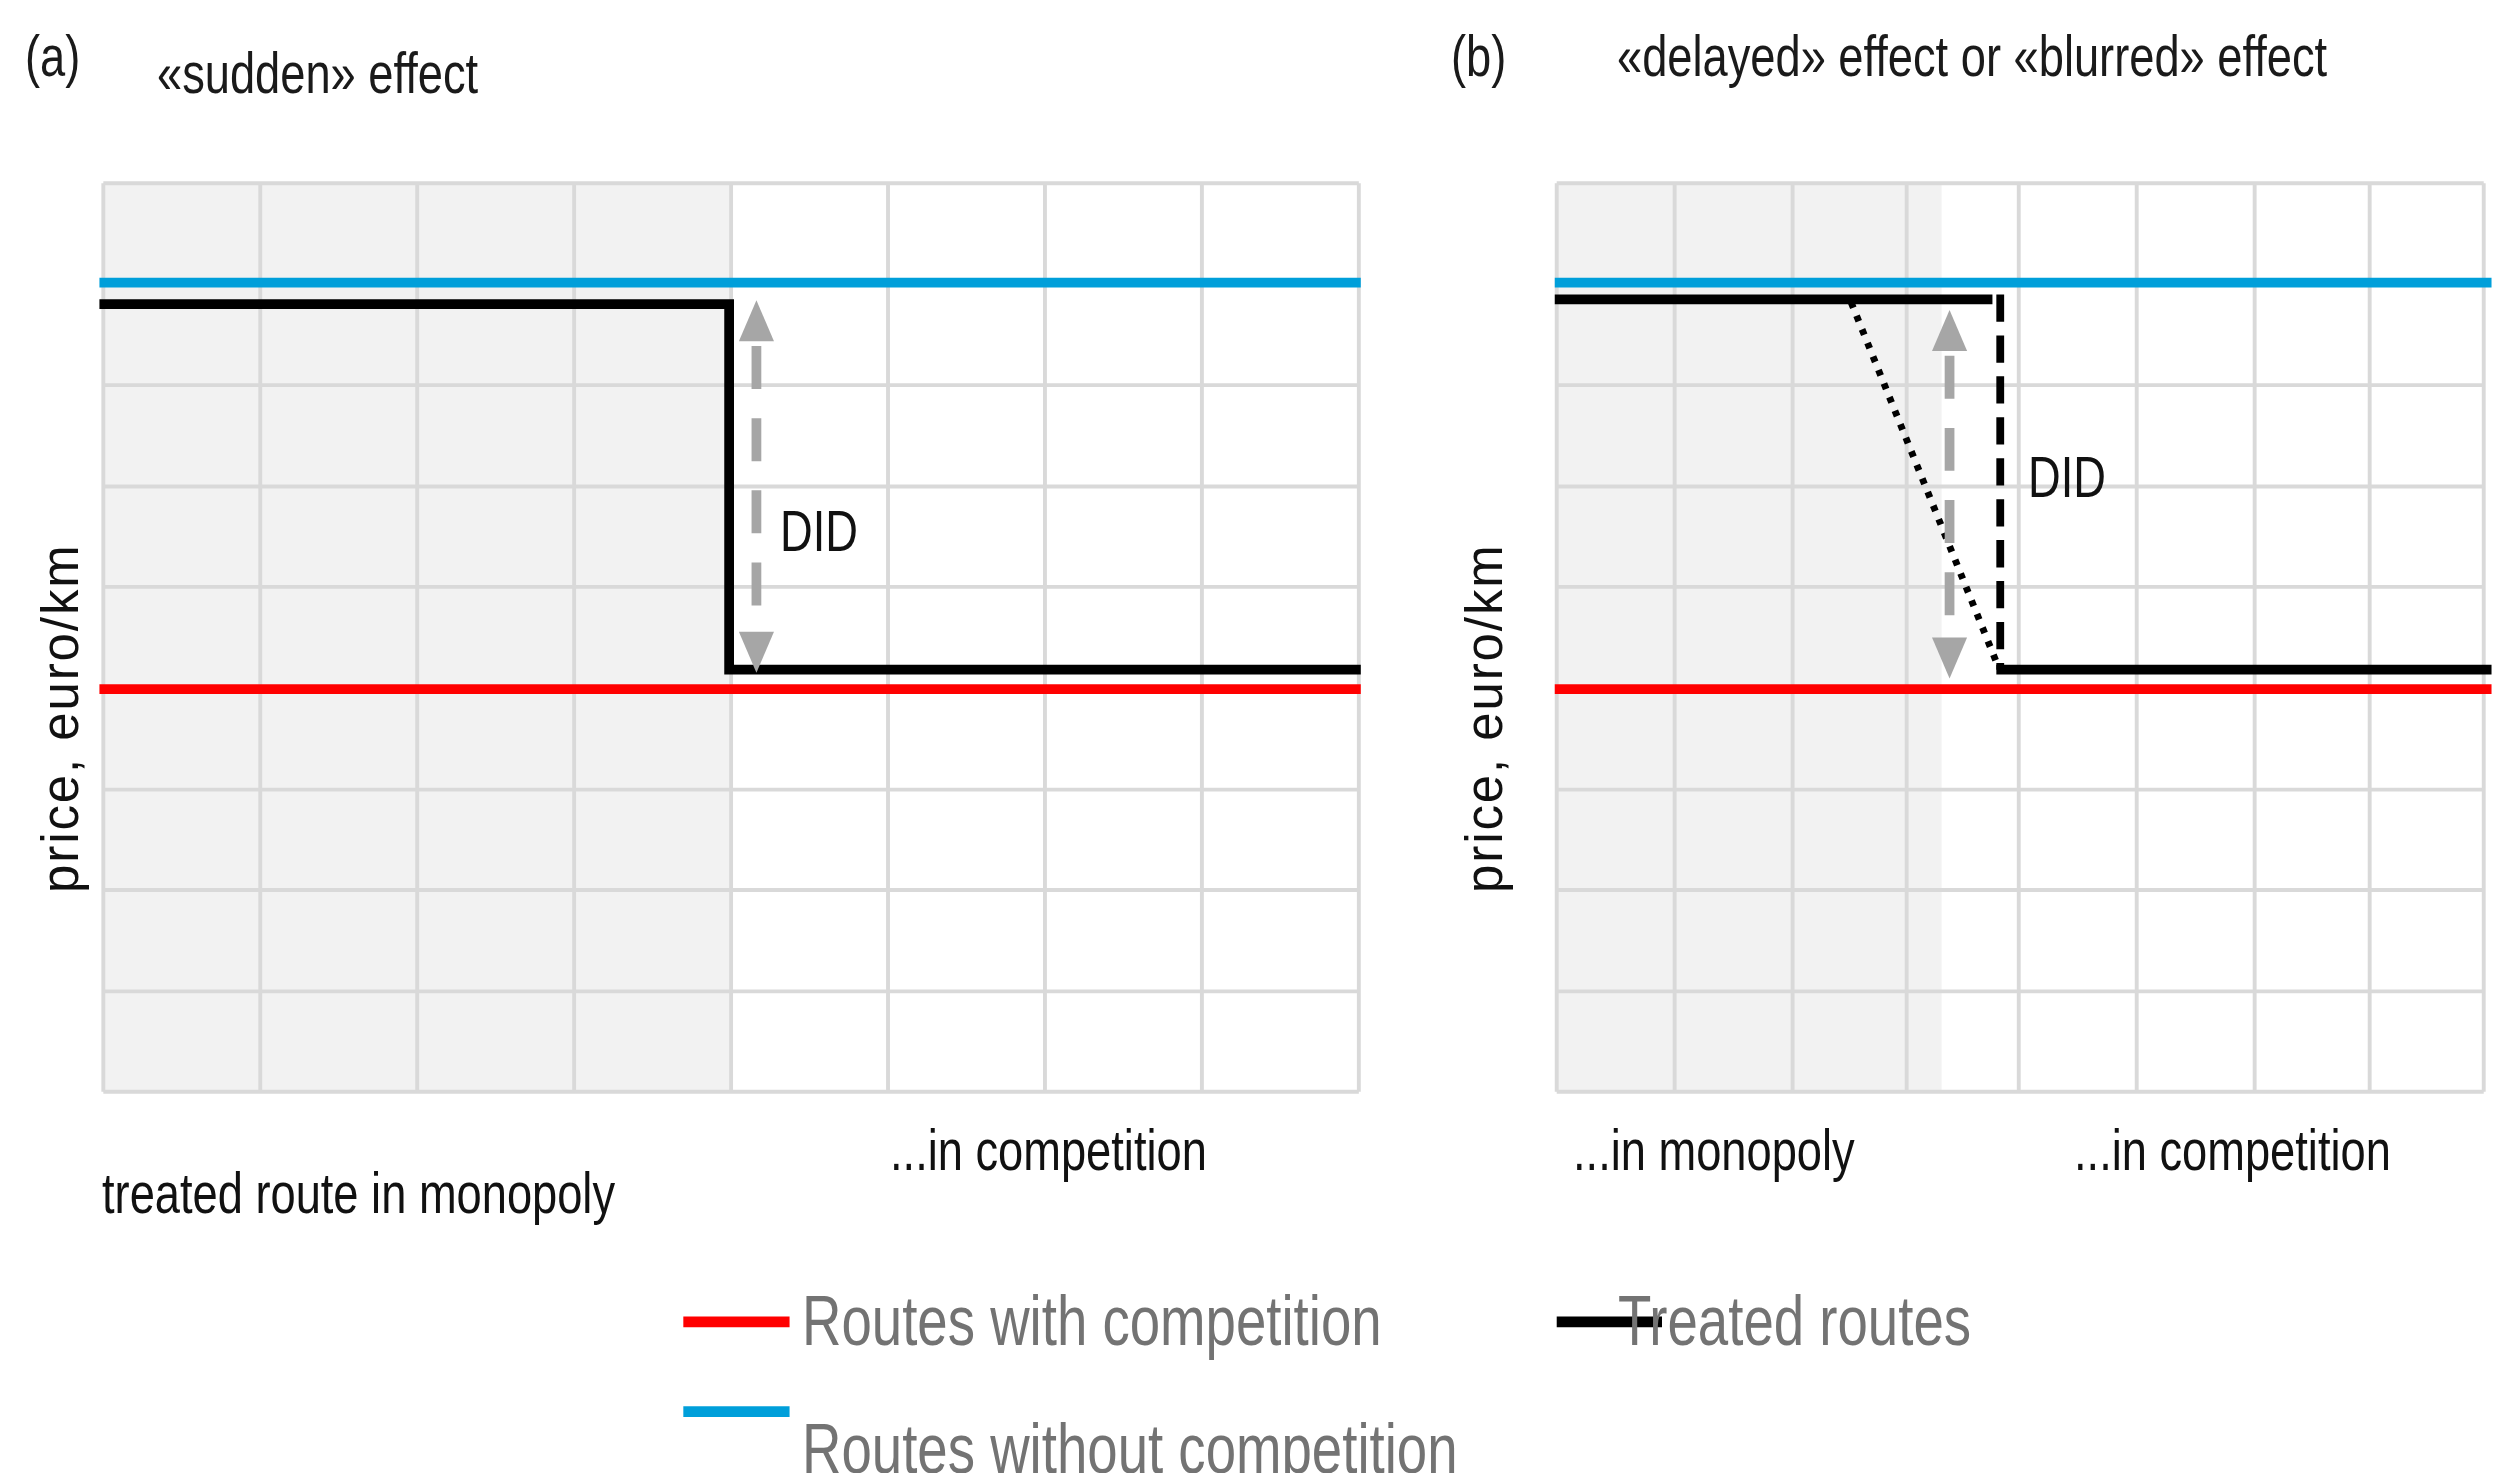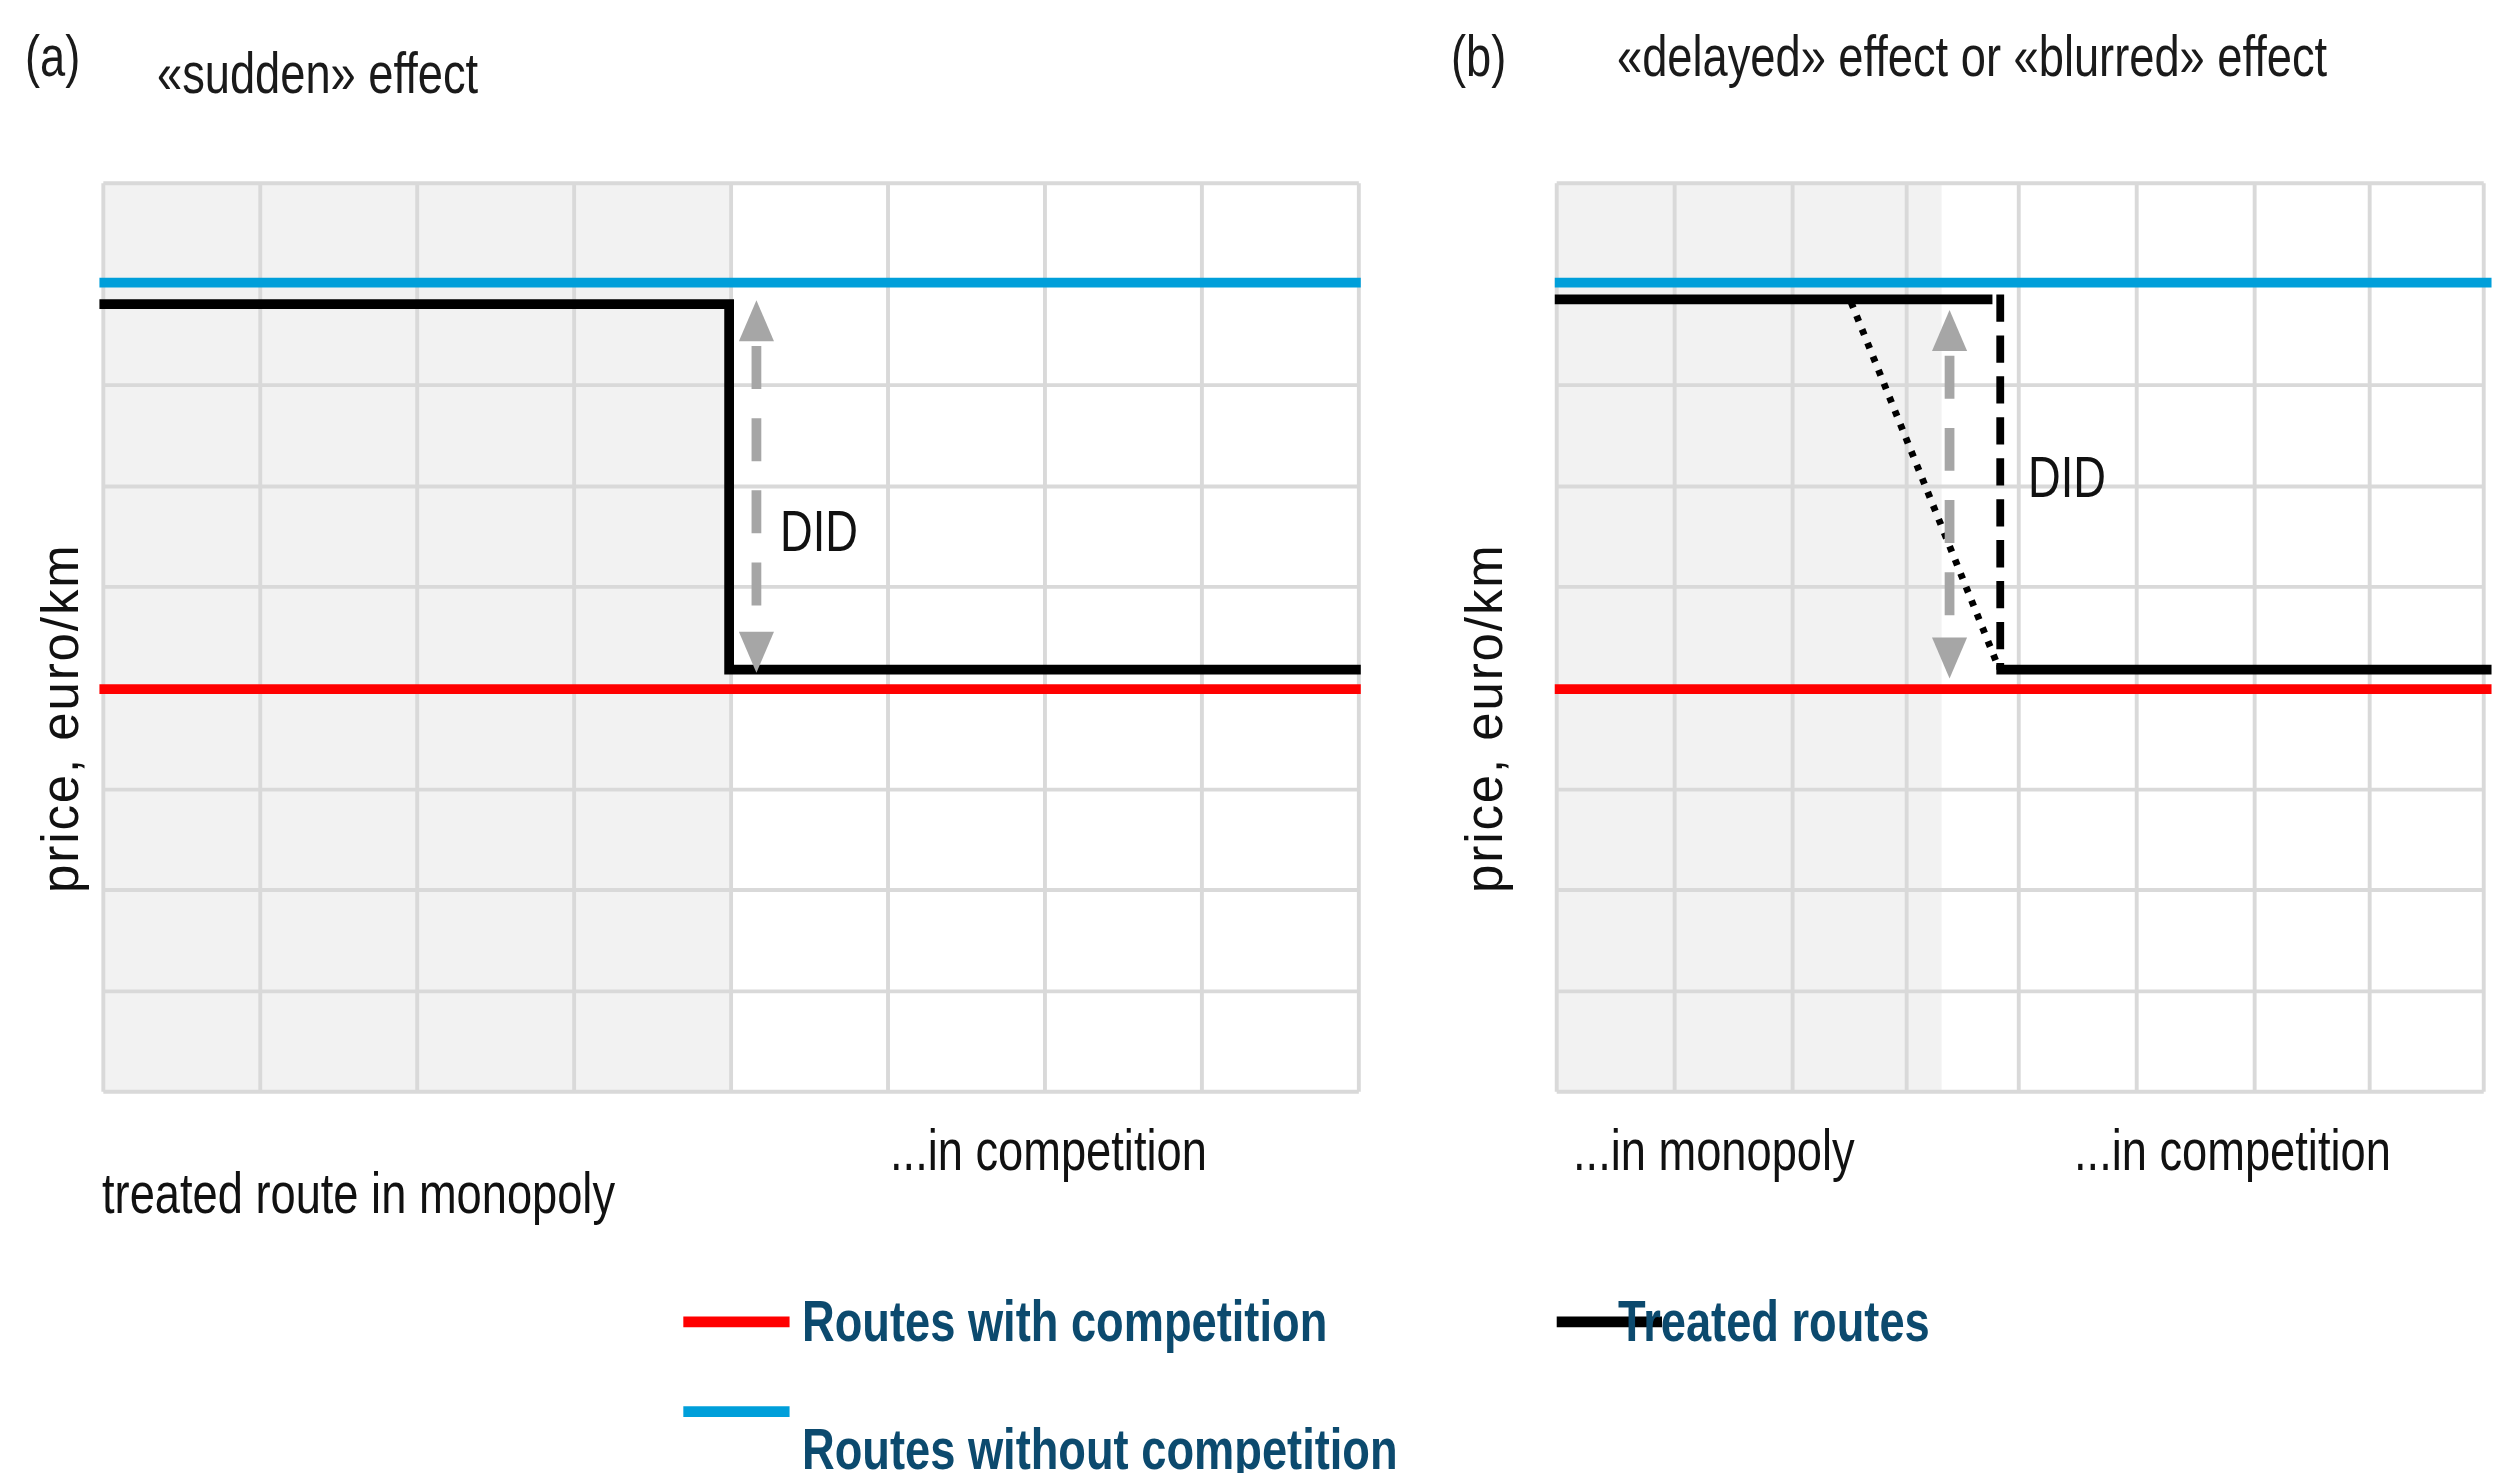--- a/index.html
+++ b/index.html
@@ -1,21 +1,21 @@
 <!DOCTYPE html>
 <html><head>
 <meta charset="utf-8">
 <style>
   html,body{margin:0;padding:0;background:#ffffff;}
   body{width:2512px;height:1473px;position:relative;overflow:hidden;font-family:"Liberation Sans",sans-serif;color:#111;}
   .abs{position:absolute;}
   .cond{display:inline-block;transform-origin:0 0;transform:scaleX(0.78);white-space:nowrap;}
   .title-text{font-size:58px;line-height:58px;color:#1a1a1a;}
   .axis-text{font-size:58px;line-height:58px;color:#111;}
-  .legend-text{font-size:58px;line-height:58px;color:#0c4a6e;font-weight:bold;}
+  .legend-text{font-size:70px;line-height:58px;color:#737373;}
   .ylabel{font-size:51px;line-height:51px;color:#111;white-space:nowrap;transform-origin:0 0;transform:rotate(-90deg);letter-spacing:1.9px;}
   svg{position:absolute;left:0;top:0;}
 </style>
 </head>
 <body>
 
 <div class="abs title-text" style="left:25px;top:27px;"><span class="cond">(a)</span></div>
 <div class="abs title-text" style="left:157px;top:20px;margin-top:24px;"><span class="cond">«sudden» effect</span></div>
 <div class="abs title-text" style="left:1451px;top:27px;"><span class="cond">(b)</span></div>
 <div class="abs title-text" style="left:1617px;top:27px;"><span class="cond">«delayed» effect or «blurred» effect</span></div>

